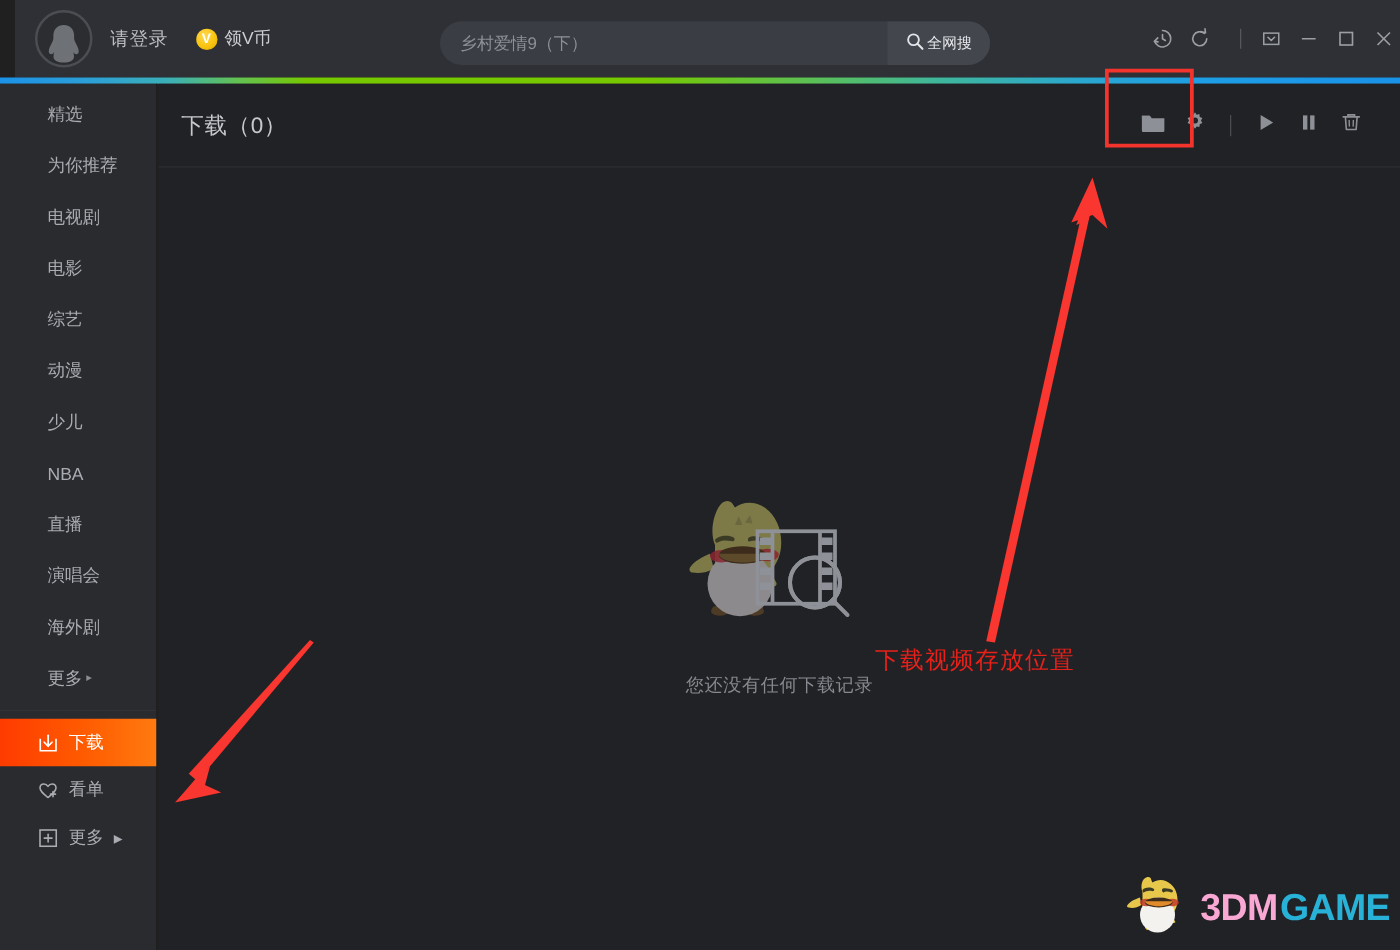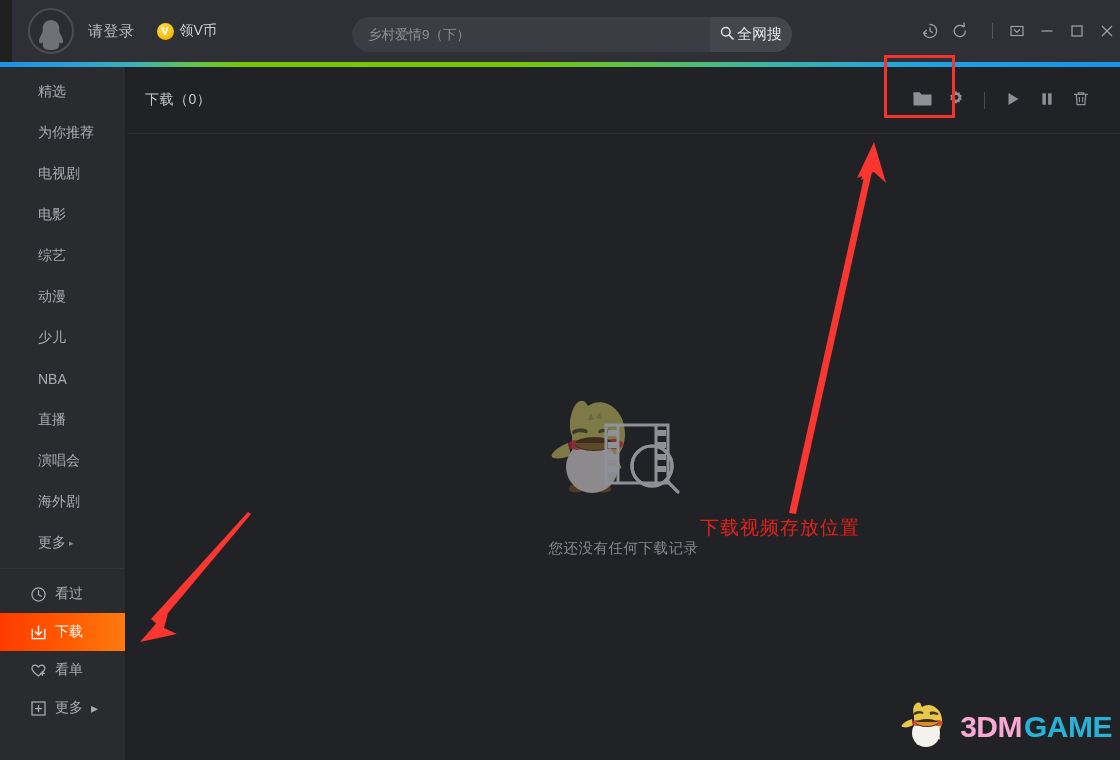--- a/index.html
+++ b/index.html
@@ -101,21 +101,21 @@
   .search-btn {
     flex: none;
     width: 82px;
     background: #43464d;
     display: flex;
     align-items: center;
     justify-content: center;
     gap: 3px;
     cursor: pointer;
     color: #e2e4e8;
-    font-size: 15px;
+    font-size: 12px;
   }
   .search-btn svg { flex: none; }
 
   
   .winctrl {
     position: absolute;
     right: 10px; top: 0;
     height: 62px;
     display: flex;
     align-items: center;
@@ -212,21 +212,21 @@
   .main-header {
     position: relative;
     height: 67px;
     border-bottom: 1px solid #2d2e32;
     display: flex;
     align-items: center;
   }
 
   .page-title {
     margin-left: 18px;
-    font-size: 14px;
+    font-size: 18px;
     color: #c5c8cd;
     letter-spacing: 0.5px;
   }
 
   .toolbar {
     position: absolute;
     right: 22px; top: 0;
     height: 67px;
     display: flex;
     align-items: center;
@@ -418,29 +418,20 @@
       </div>
       <div class="nav-item">
         <span>更多</span>
         <span class="caret">▸</span>
       </div>
     </div>
 
     <div class="nav-divider"></div>
 
     <div class="nav-bottom">
-      <div class="nav-item2">
-        <span class="ico">
-          <svg width="17" height="17" viewBox="0 0 17 17">
-            <circle cx="8.5" cy="8.5" r="6.6" fill="none" stroke="currentColor" stroke-width="1.25"></circle>
-            <polyline points="8.5,4.6 8.5,8.7 11.4,10.2" fill="none" stroke="currentColor" stroke-width="1.25" stroke-linecap="round" stroke-linejoin="round"></polyline>
-          </svg>
-        </span>
-        <span>看过</span>
-      </div>
 
       <div class="nav-item2 active">
         <span class="ico">
           <svg width="17" height="17" viewBox="0 0 17 17">
             <polyline points="2.2,5 2.2,14.6 14.8,14.6 14.8,5" fill="none" stroke="currentColor" stroke-width="1.3"></polyline>
             <line x1="8.5" y1="2.2" x2="8.5" y2="10.6" stroke="currentColor" stroke-width="1.4" stroke-linecap="round"></line>
             <polyline points="5.4,7.8 8.5,11 11.6,7.8" fill="none" stroke="currentColor" stroke-width="1.4" stroke-linecap="round" stroke-linejoin="round"></polyline>
           </svg>
         </span>
         <span>下载</span>

